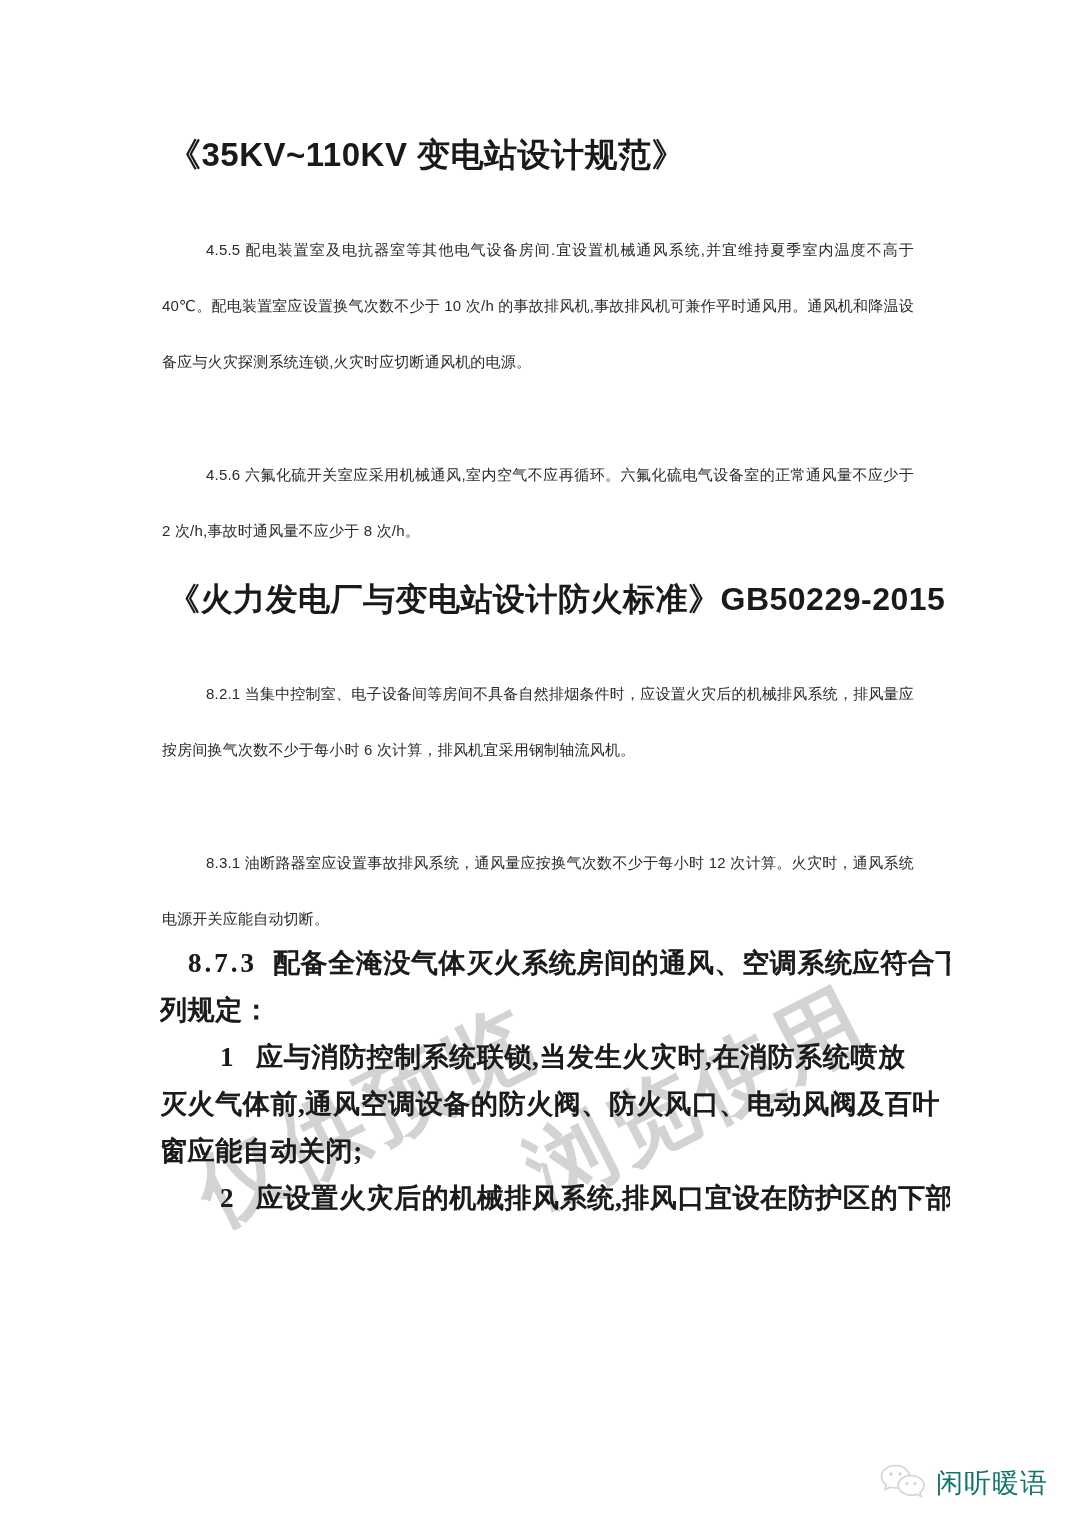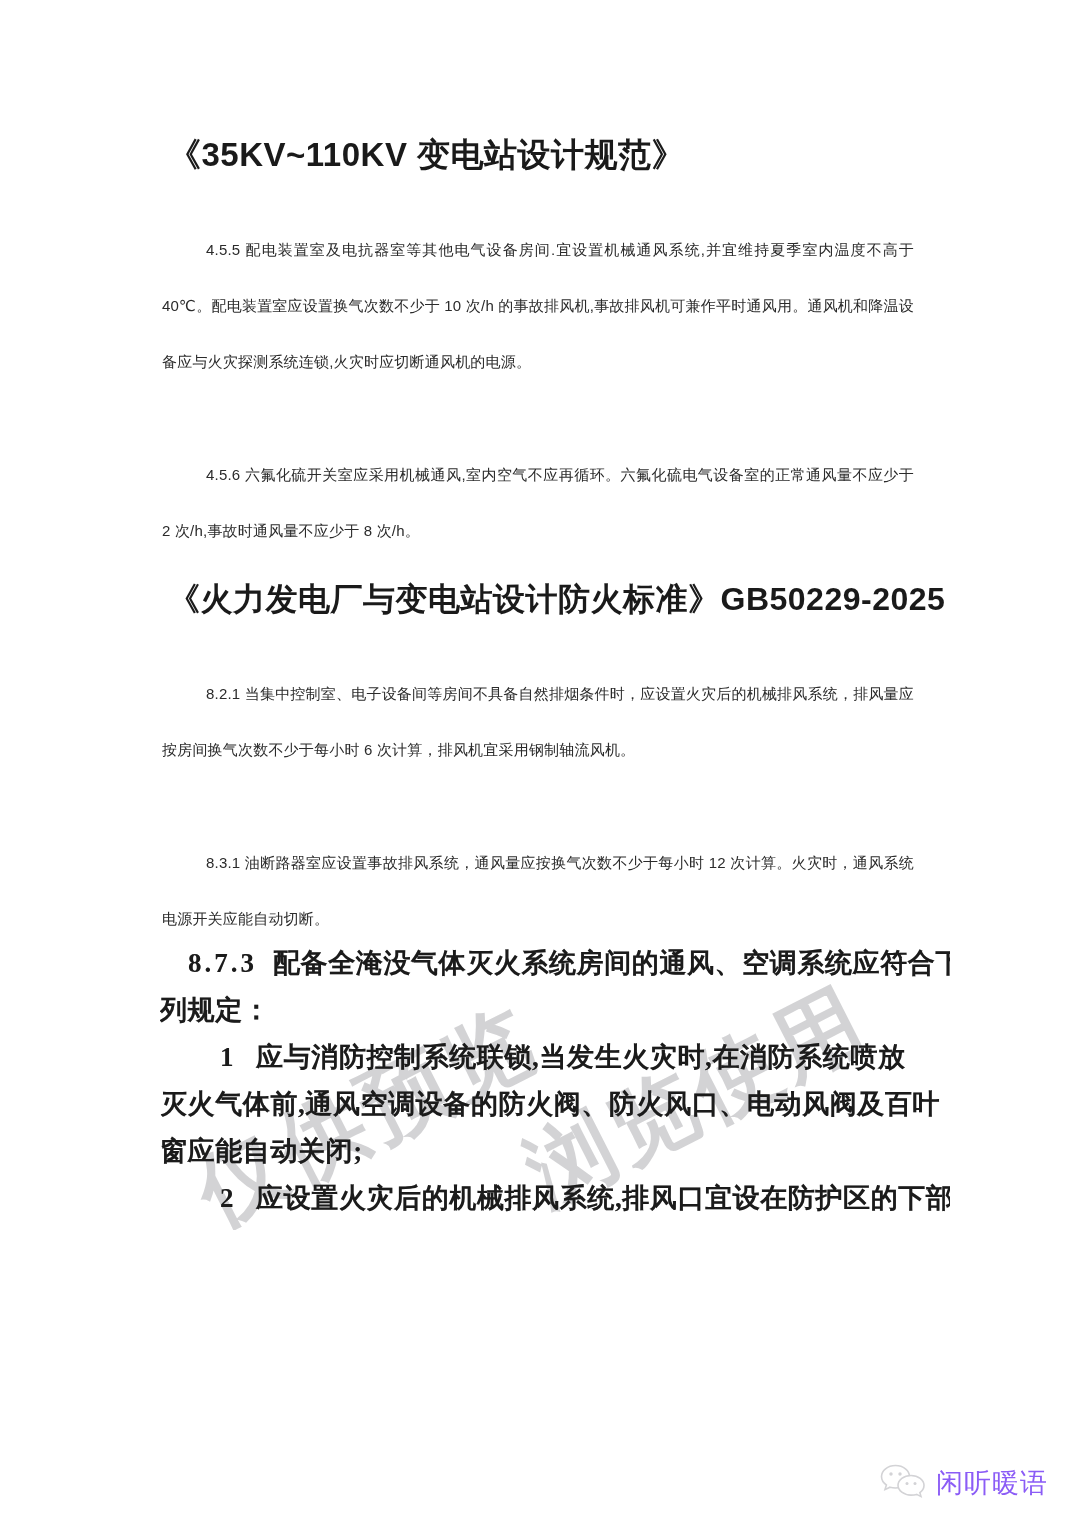--- a/index.html
+++ b/index.html
@@ -127,38 +127,38 @@
     align-items: center;
     gap: 10px;
   }
   .wechat-icon {
     width: 46px;
     height: 40px;
     flex: 0 0 auto;
   }
   .brand-name {
     font-size: 27px;
-    color: #8b5cf6;
+    color: #0f766e;
     letter-spacing: 1px;
     font-family: "Liberation Serif", "DejaVu Serif", serif;
     white-space: nowrap;
   }
 </style>
 </head>
 <body>
 
 <div class="page">
 
   <div id="heading-1" class="doc-heading">《35KV~110KV 变电站设计规范》</div>
 
   <div id="para-455" class="body-para">4.5.5 配电装置室及电抗器室等其他电气设备房间.宜设置机械通风系统,并宜维持夏季室内温度不高于 40℃。配电装置室应设置换气次数不少于 10 次/h 的事故排风机,事故排风机可兼作平时通风用。通风机和降温设备应与火灾探测系统连锁,火灾时应切断通风机的电源。</div>
 
   <div id="para-456" class="body-para">4.5.6 六氟化硫开关室应采用机械通风,室内空气不应再循环。六氟化硫电气设备室的正常通风量不应少于 2 次/h,事故时通风量不应少于 8 次/h。</div>
 
-  <div id="heading-2" class="doc-heading">《火力发电厂与变电站设计防火标准》GB50229-2025</div>
+  <div id="heading-2" class="doc-heading">《火力发电厂与变电站设计防火标准》GB50229-2015</div>
 
   <div id="para-821" class="body-para">8.2.1 当集中控制室、电子设备间等房间不具备自然排烟条件时，应设置火灾后的机械排风系统，排风量应按房间换气次数不少于每小时 6 次计算，排风机宜采用钢制轴流风机。</div>
 
   <div id="para-831" class="body-para">8.3.1 油断路器室应设置事故排风系统，通风量应按换气次数不少于每小时 12 次计算。火灾时，通风系统电源开关应能自动切断。</div>
 
   <div class="scan-block">
 
     <div class="scan-watermark">
       <div id="wm-a" class="wm-text">仅供预览</div>
       <div id="wm-b" class="wm-text">浏览使用</div>

